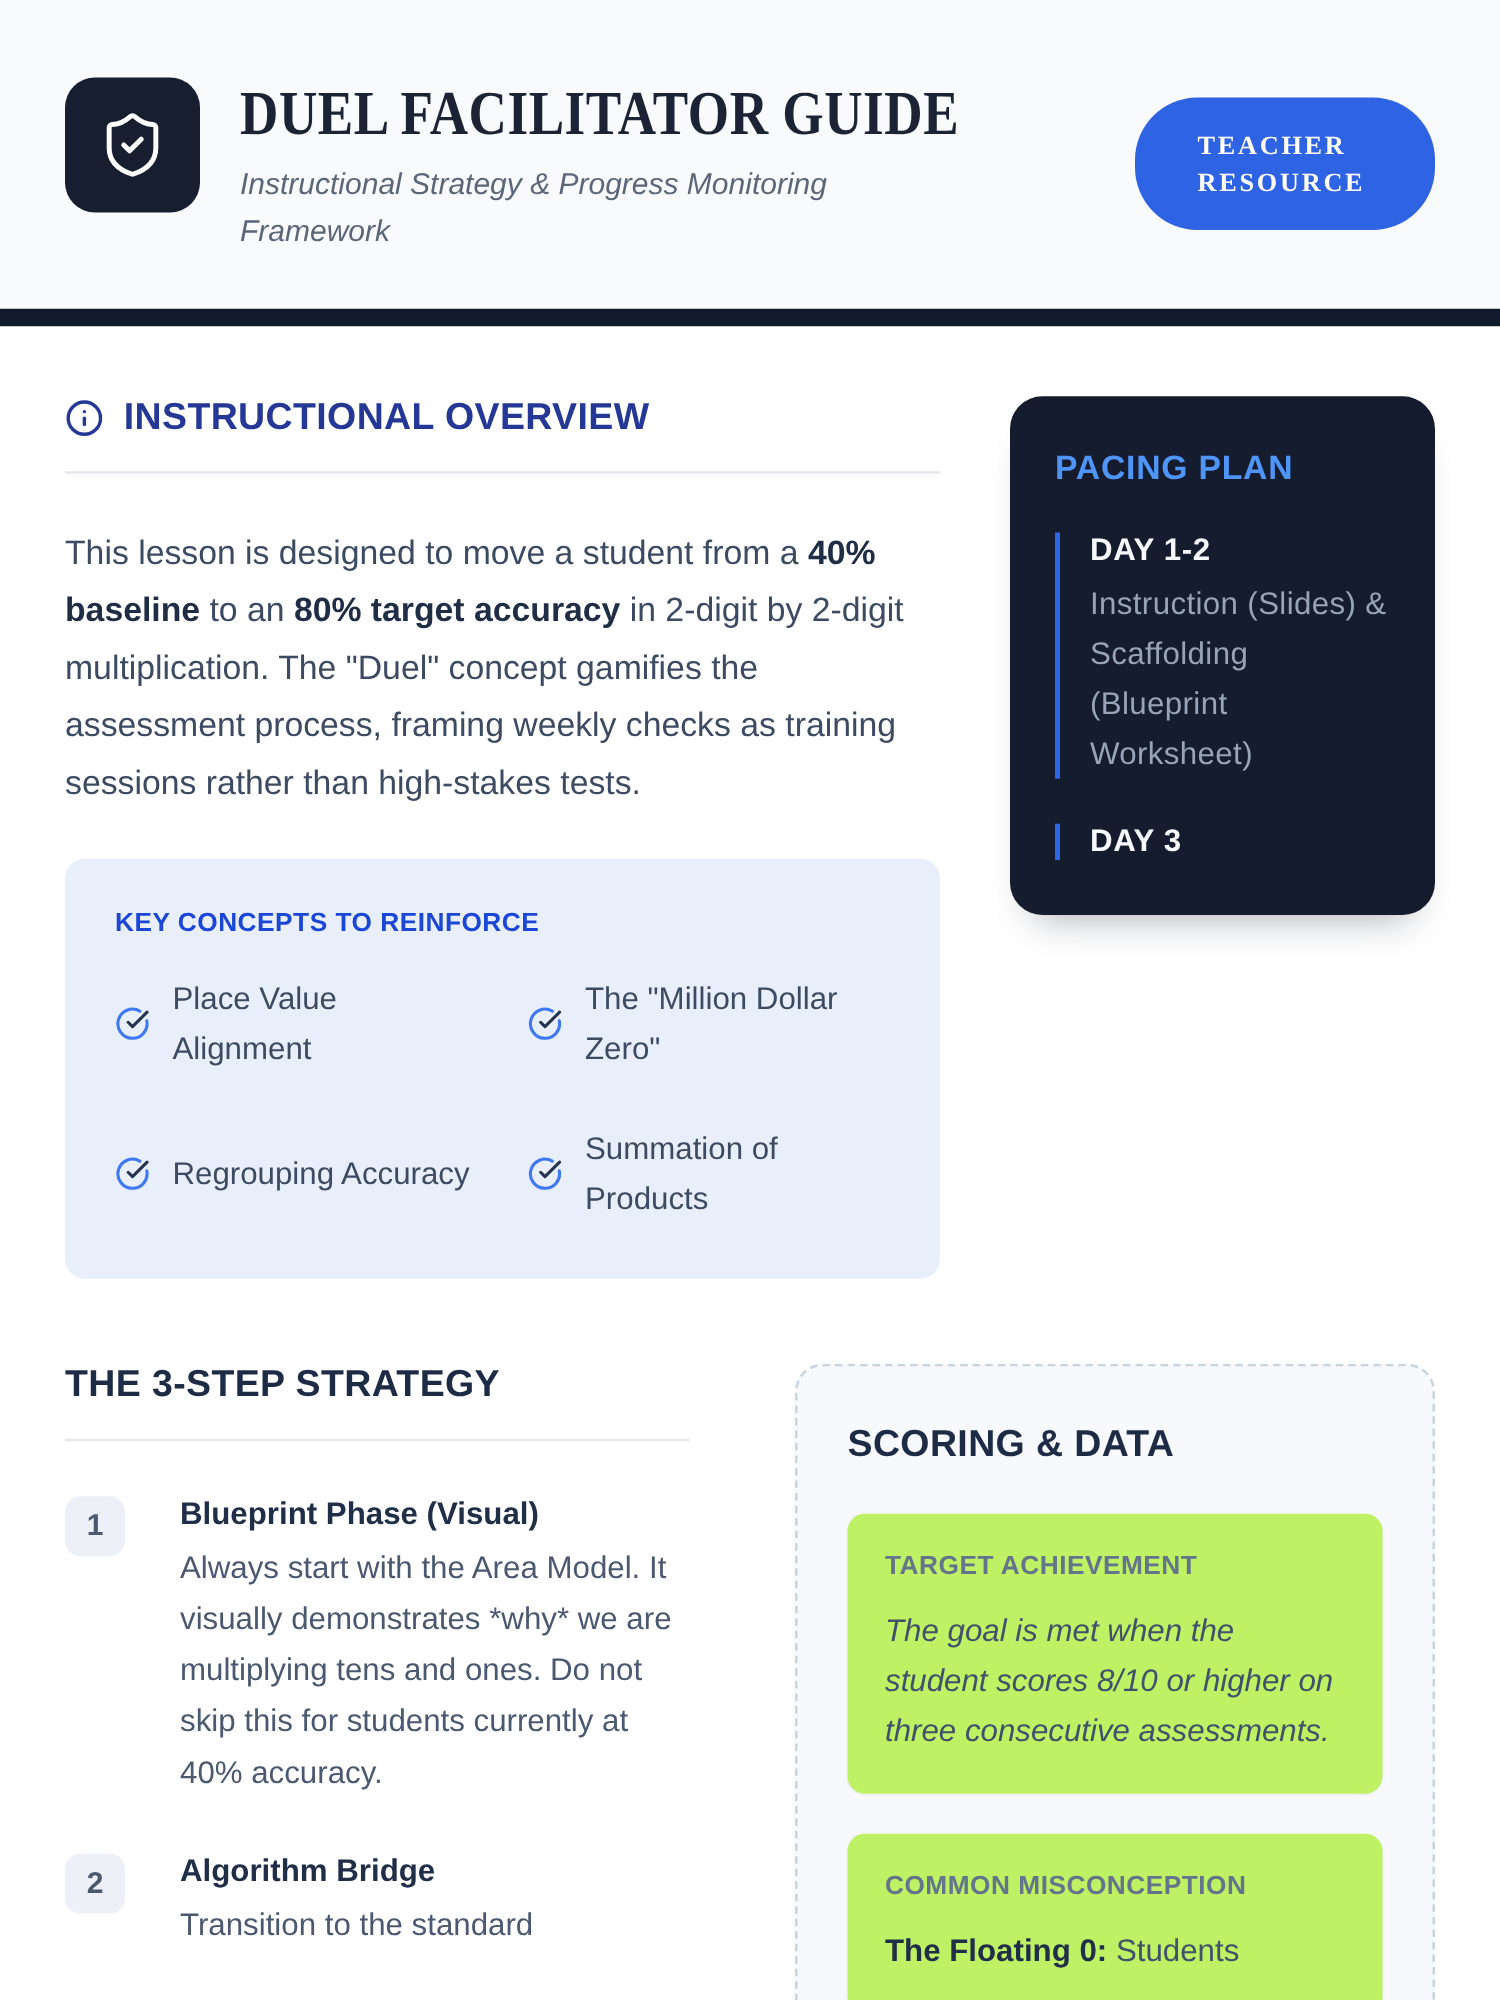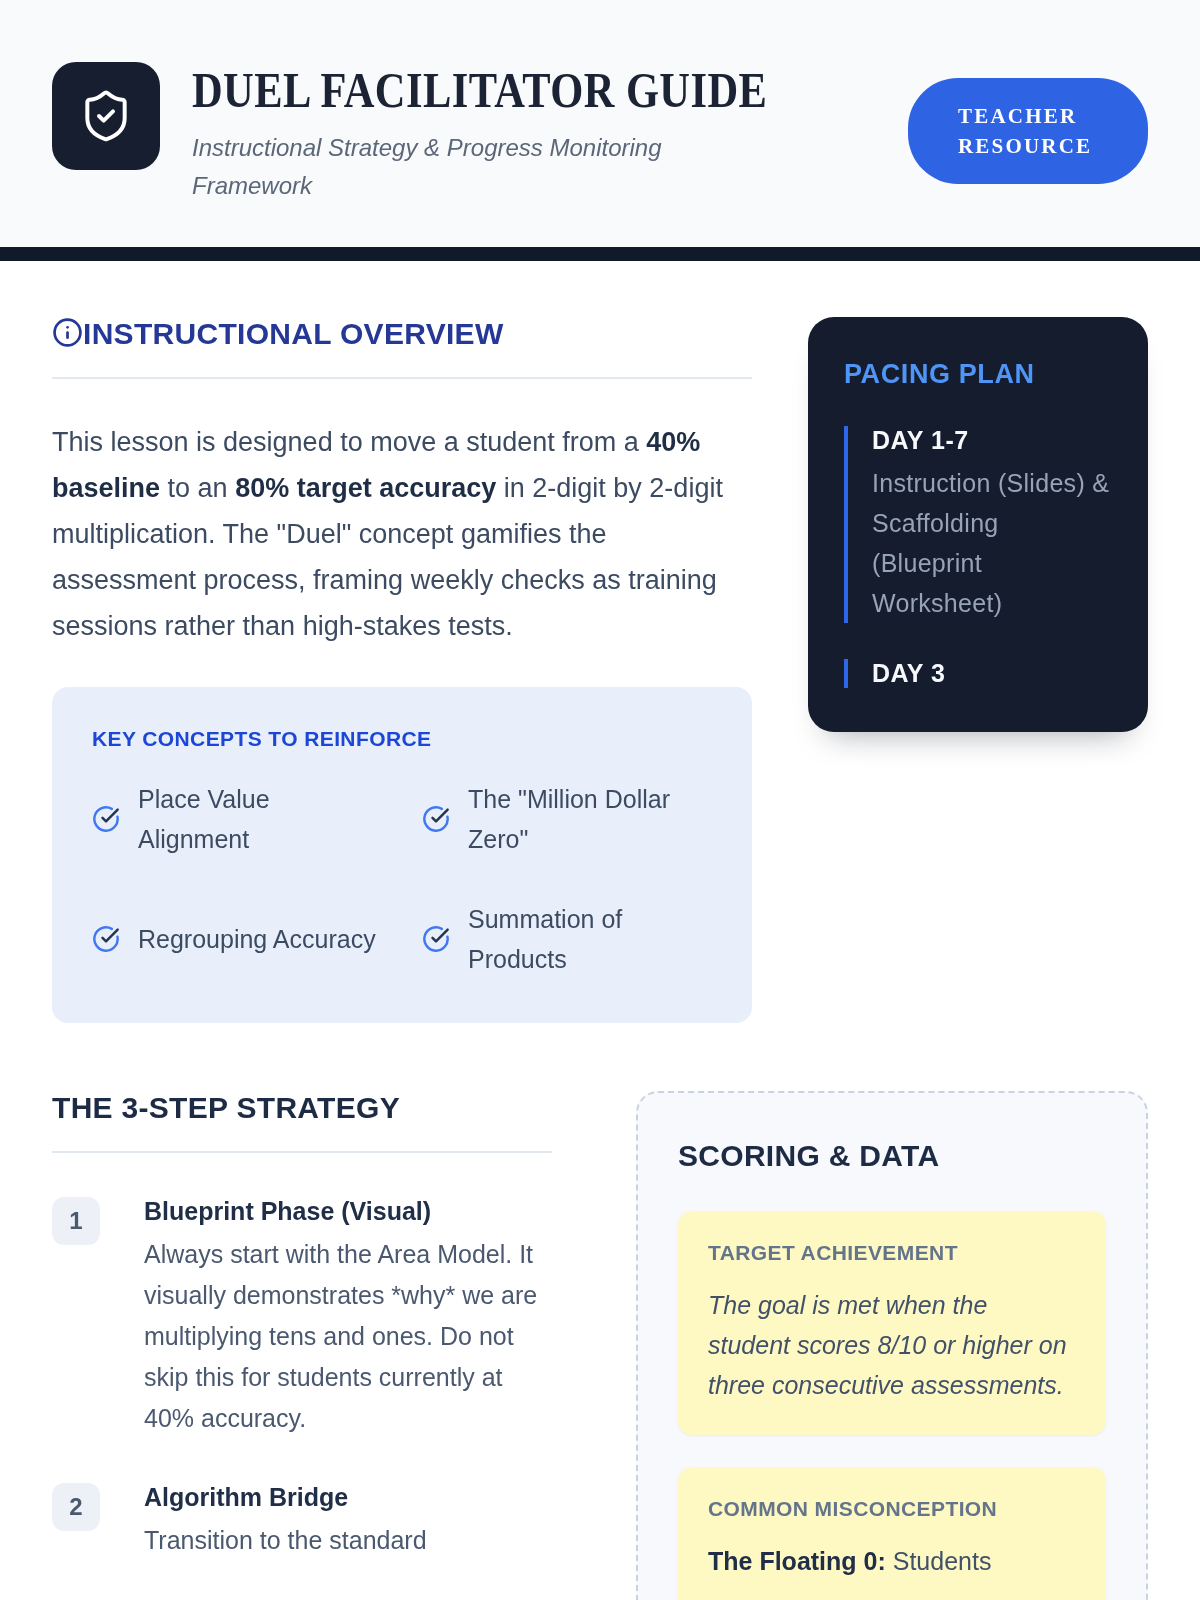--- a/index.html
+++ b/index.html
@@ -42,21 +42,21 @@
   }
   .top-bar { height:14px; background:#111a2b; }
 
   
   .main { padding:56px 52px 0 52px; }
   .row1 { display:grid; grid-template-columns:1fr 340px; column-gap:56px; align-items:start; }
   .row2 { margin-top:68px; display:grid; grid-template-columns:1fr 512px; column-gap:84px; align-items:start; }
 
   .sec-heading {
     font-size:30px; font-weight:800; letter-spacing:.3px; color:#1d2b45;
-    display:flex; align-items:flex-start; gap:0;
+    display:flex; align-items:center; gap:16px;
   }
   .sec-heading.blue { color:#253896; }
   .rule { height:2px; background:#e2e8f0; margin-top:26px; }
 
   .lede { margin-top:40px; font-size:27px; line-height:46px; color:#3c4b61; }
   .lede .b { font-weight:bold; color:#1f2d45; }
 
   
   .concepts {
     margin-top:38px; background:#e8effb; border-radius:16px;
@@ -91,21 +91,21 @@
   .steptitle { font-size:25px; font-weight:bold; color:#202e48; }
   .stepbody { margin-top:8px; font-size:25px; line-height:41px; color:#4a5870; }
 
   
   .scorebox {
     border:2px dashed #c8d3e1; background:#f7f9fc; border-radius:22px;
     padding:38px 40px 40px 40px;
   }
   .scorebox .sec-heading { margin-top:8px; }
   .scard {
-    background:#fef9c3; border-radius:14px; padding:30px;
+    background:#bef264; border-radius:14px; padding:30px;
     margin-top:32px; box-shadow:0 1px 3px rgba(15,23,42,.05);
   }
   .scard:first-of-type { margin-top:38px; }
   .slabel { font-size:21px; font-weight:bold; letter-spacing:.4px; color:#64748b; }
   .sbody { margin-top:20px; font-size:25px; line-height:40px; color:#42516a; }
   .sbody.italic { font-style:italic; }
   .sbody .lead { font-weight:bold; color:#202e48; }
 </style>
 </head>
 <body>
@@ -172,21 +172,21 @@
             </svg>
             <span class="txt">Summation of Products</span>
           </div>
         </div>
       </div>
     </section>
 
     <aside class="pacing">
       <h3 class="pacing-heading">PACING PLAN</h3>
       <div class="pentry">
-        <div class="pday">DAY 1-7</div>
+        <div class="pday">DAY 1-2</div>
         <div class="pdesc">Instruction (Slides) &amp; Scaffolding (Blueprint Worksheet)</div>
       </div>
       <div class="pentry">
         <div class="pday">DAY 3</div>
       </div>
     </aside>
   </div>
 
   <div class="row2">
 

